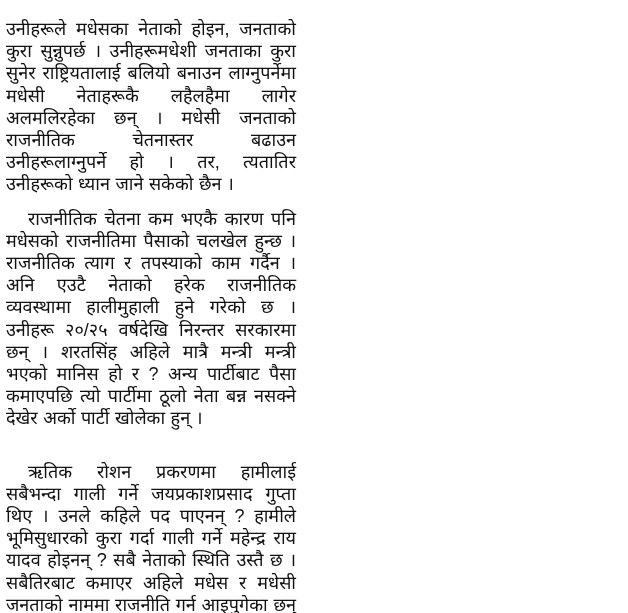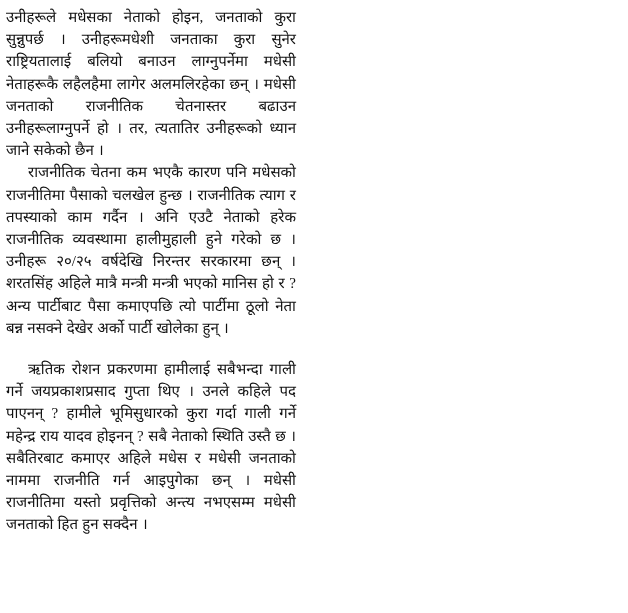--- a/index.html
+++ b/index.html
@@ -19,25 +19,25 @@
     height: 613px;
     background: #ffffff;
   }
   .column {
     position: absolute;
     left: 6px;
     top: 6px;
     width: 290px;
   }
   .para {
-    margin: 0 0 0 0;
+    margin: 12px 0 0 0;
     text-align: justify;
     text-justify: inter-word;
-    font-family: Liberation Serif, serif;
-    font-size: 15px;
+    font-family: Liberation Sans, sans-serif;
+    font-size: 18px;
     line-height: 22.2px;
     color: #101010;
     letter-spacing: 0px;
     word-spacing: 0.5px;
   }
   .para .indent {
     display: inline-block;
     width: 22px;
   }
   .gap-small {

